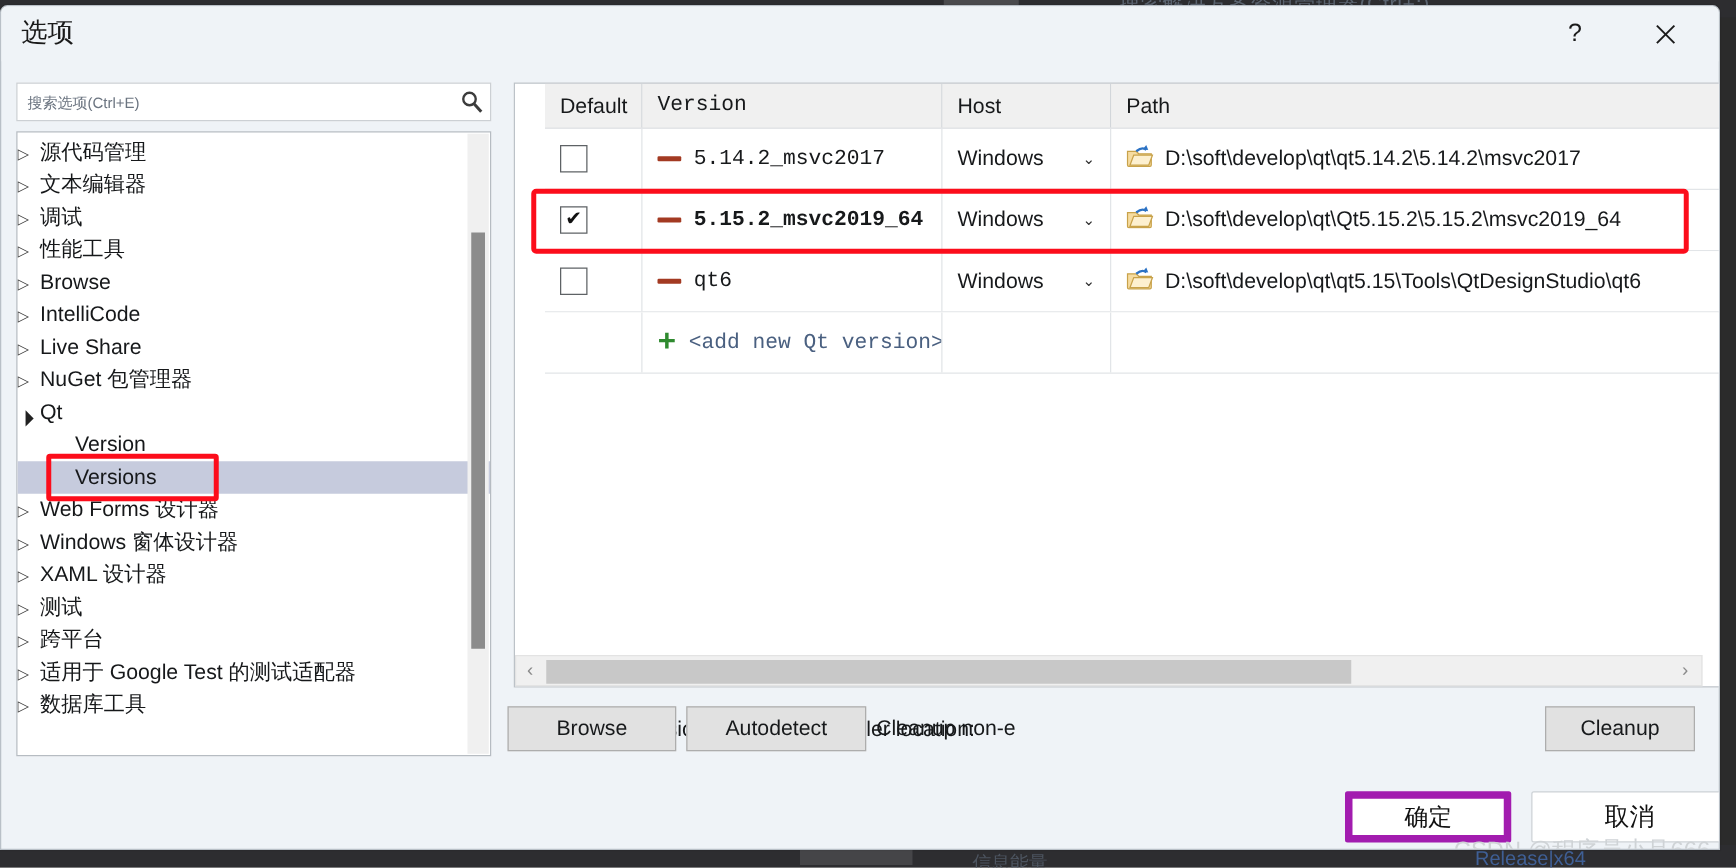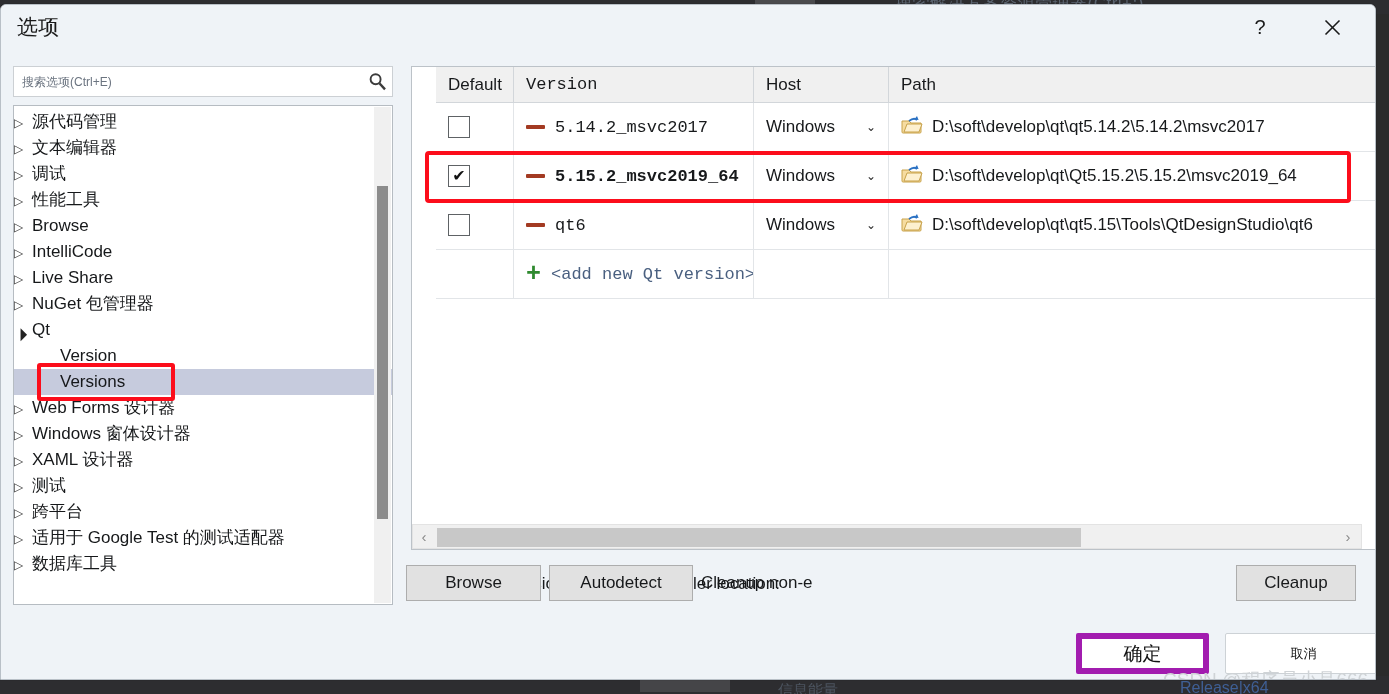--- a/index.html
+++ b/index.html
@@ -237,21 +237,21 @@
   
   #ok-button {
     position: absolute; left: 1075px; top: 628px; width: 133px; height: 41px;
     background: #fff; border: 6px solid #a21caf; border-radius: 2px;
     font-size: 19px; color: #111;
     display: flex; align-items: center; justify-content: center; cursor: default;
   }
   #cancel-button {
     position: absolute; left: 1224px; top: 628px; width: 157px; height: 41px;
     background: #fff; border: 1px solid #cdd2d6; border-radius: 2px;
-    font-size: 13px; color: #111;
+    font-size: 20px; color: #111;
     display: flex; align-items: center; justify-content: center; cursor: default;
   }
 
   
   #watermark {
     position: absolute; left: 1162px; top: 662px;
     font-size: 19px; color: #cfd3d6; white-space: nowrap;
     pointer-events: none; z-index: 8;
   }
 </style>

